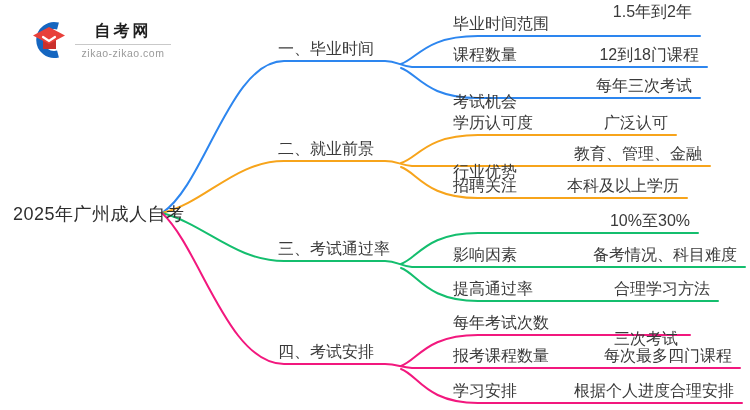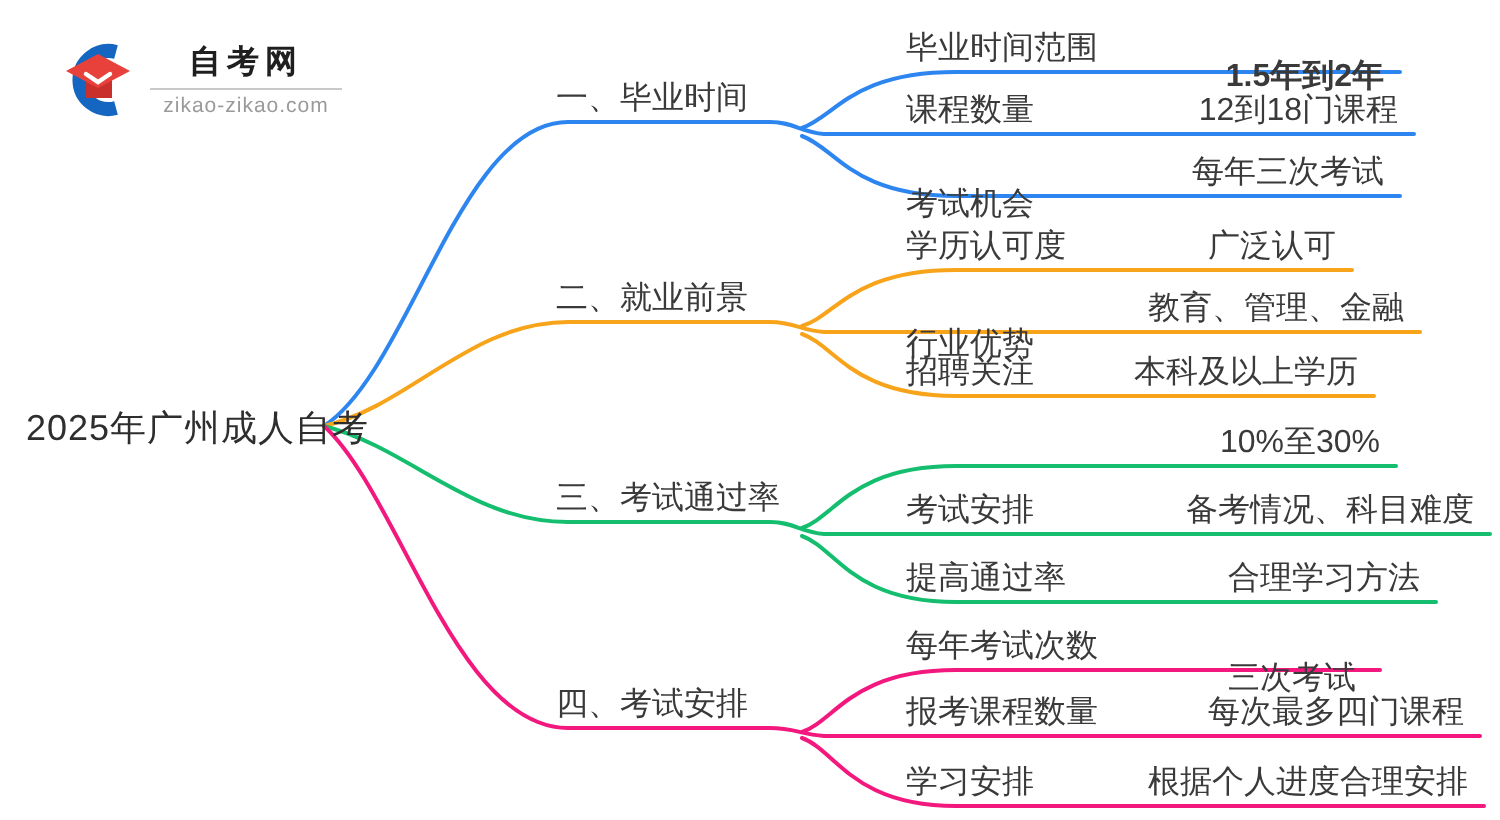--- a/index.html
+++ b/index.html
@@ -62,35 +62,35 @@
   </div>
 
   <div class="txt root-label" style="left:13px;top:202px;">2025年广州成人自考</div>
 
   <div class="txt branch-label" style="left:278px;top:39px;">一、毕业时间</div>
   <div class="txt branch-label" style="left:278px;top:139px;">二、就业前景</div>
   <div class="txt branch-label" style="left:278px;top:239px;">三、考试通过率</div>
   <div class="txt branch-label" style="left:278px;top:342px;">四、考试安排</div>
 
   <div class="txt row-label" style="top:14px;">毕业时间范围</div>
-  <div class="txt row-value" style="top:28px;right:58px;font-weight:bold;">1.5年到2年</div>
+  <div class="txt row-value" style="top:2px;right:58px;">1.5年到2年</div>
   <div class="txt row-label" style="top:45px;">课程数量</div>
   <div class="txt row-value" style="top:45px;right:51px;">12到18门课程</div>
   <div class="txt row-label" style="top:92px;">考试机会</div>
   <div class="txt row-value" style="top:76px;right:58px;">每年三次考试</div>
 
   <div class="txt row-label" style="top:113px;">学历认可度</div>
   <div class="txt row-value" style="top:113px;right:82px;">广泛认可</div>
   <div class="txt row-label" style="top:144px;margin-top:18px;">行业优势</div>
   <div class="txt row-value" style="top:144px;right:48px;">教育、管理、金融</div>
   <div class="txt row-label" style="top:176px;">招聘关注</div>
   <div class="txt row-value" style="top:176px;right:71px;margin-left:12px;">本科及以上学历</div>
 
   <div class="txt row-value" style="top:211px;right:60px;">10%至30%</div>
-  <div class="txt row-label" style="top:245px;">考试安排</div>
+  <div class="txt row-label" style="top:245px;">影响因素</div>
   <div class="txt row-value" style="top:245px;right:13px;">备考情况、科目难度</div>
   <div class="txt row-label" style="top:279px;">提高通过率</div>
   <div class="txt row-value" style="top:279px;right:40px;">合理学习方法</div>
 
   <div class="txt row-label" style="top:313px;">每年考试次数</div>
   <div class="txt row-value" style="top:313px;right:72px;margin-top:16px;">三次考试</div>
   <div class="txt row-label" style="top:346px;">报考课程数量</div>
   <div class="txt row-value" style="top:346px;right:18px;">每次最多四门课程</div>
   <div class="txt row-label" style="top:381px;">学习安排</div>
   <div class="txt row-value" style="top:381px;right:16px;">根据个人进度合理安排</div>

